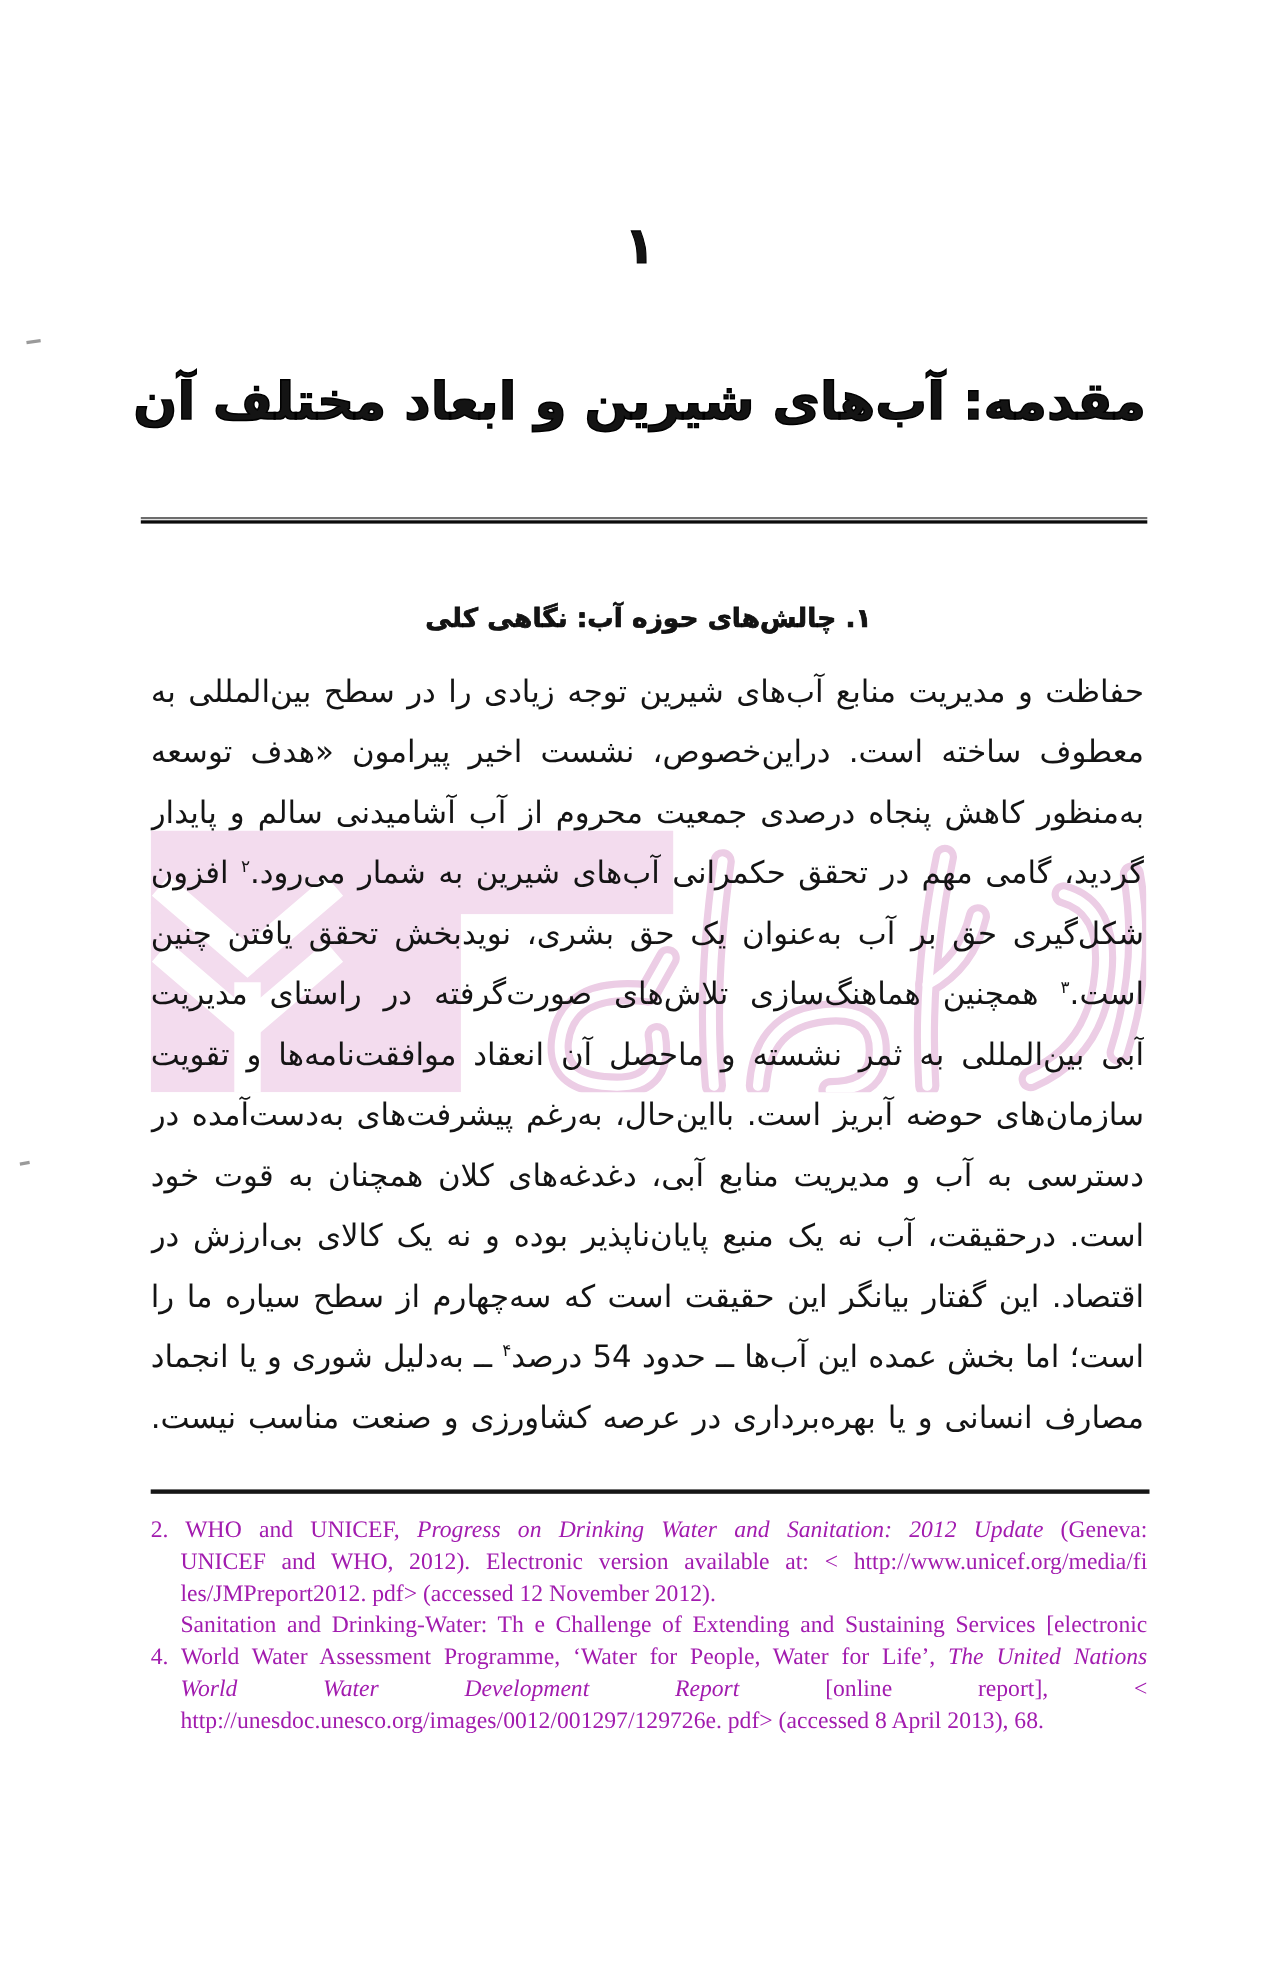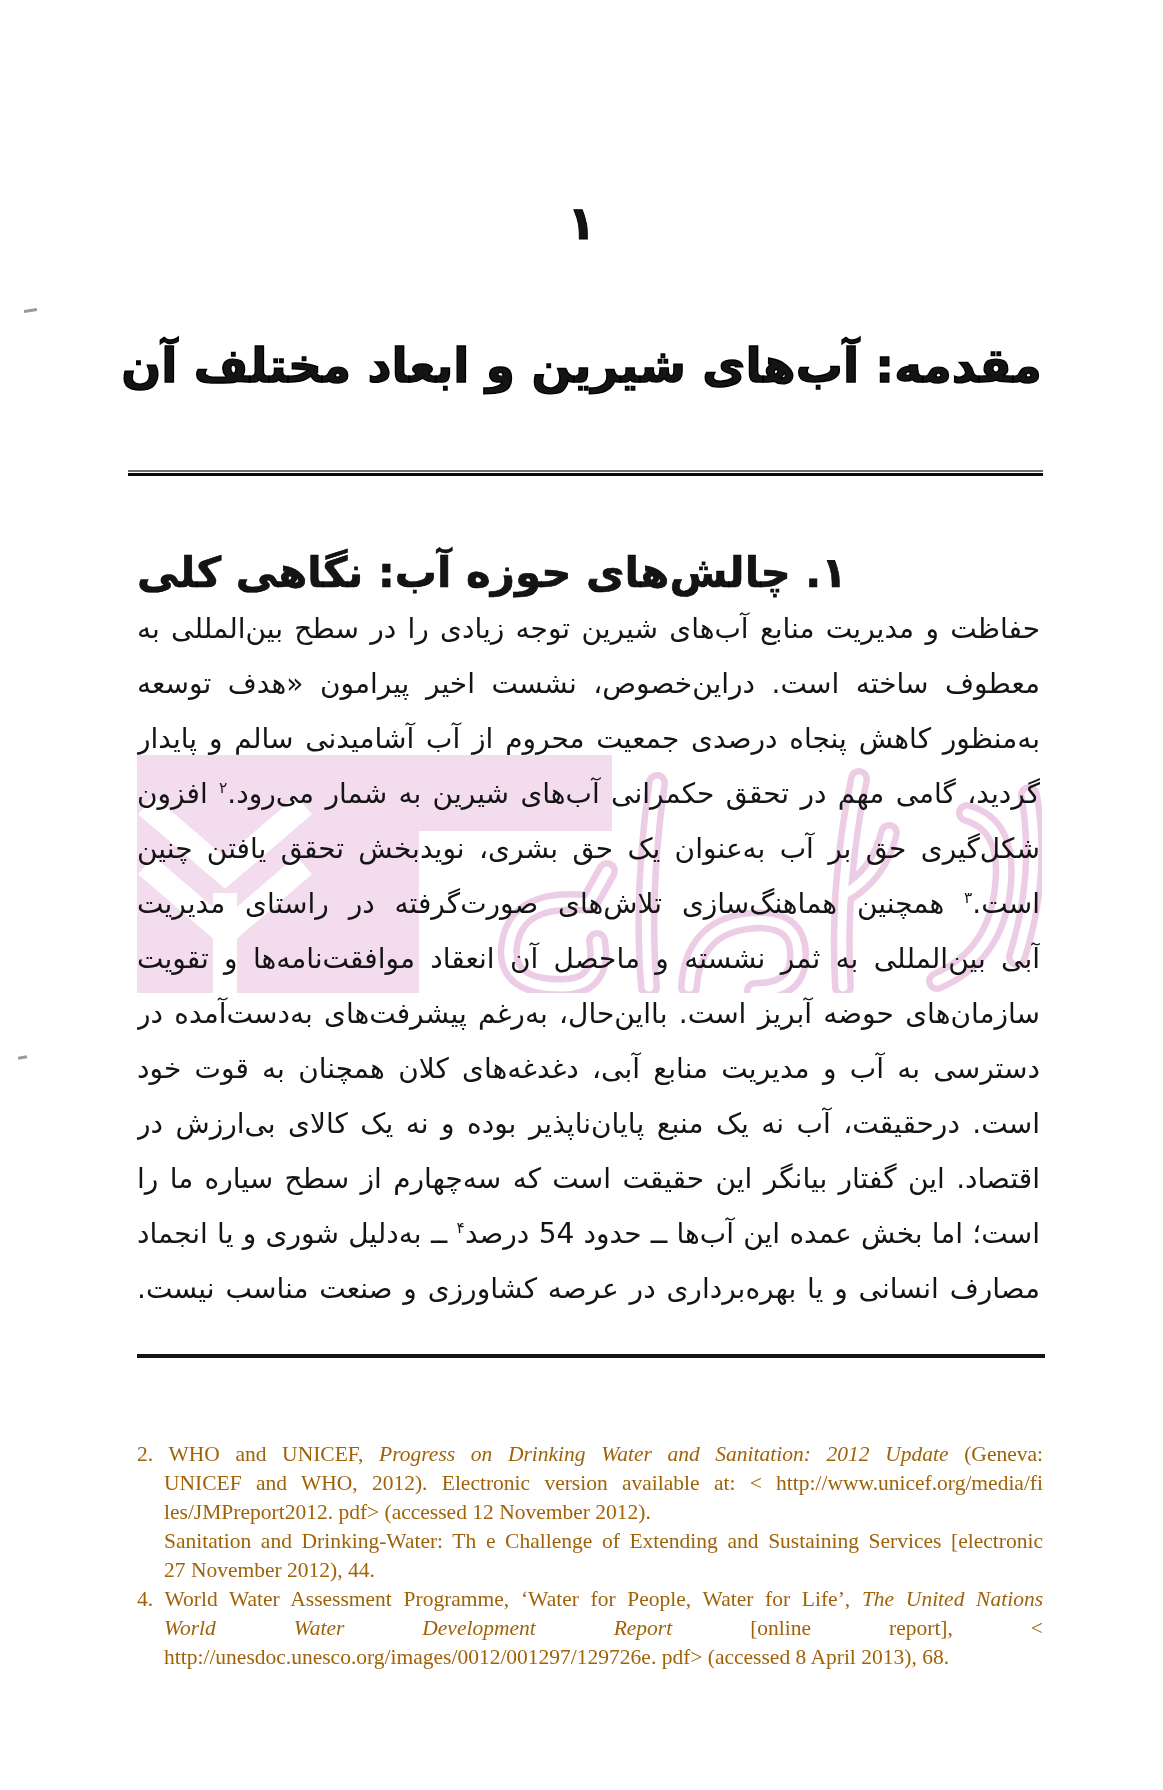--- a/index.html
+++ b/index.html
@@ -30,37 +30,37 @@
     direction:rtl;text-align:center;
     font-size:47px;font-weight:bold;letter-spacing:0;
     -webkit-text-stroke:1.4px #000;
   }
   .title-rule{position:absolute;left:128px;top:470px;width:915px;}
   .title-rule .r1{height:2px;background:#6d6d6d;}
   .title-rule .r2{height:3px;background:#0b0b0b;margin-top:1px;}
   
   .section-heading{
     position:absolute;top:548px;right:121px;left:137px;
-    direction:rtl;text-align:left;
-    font-size:42px;font-weight:bold;
+    direction:rtl;text-align:center;
+    font-size:24px;font-weight:bold;
     -webkit-text-stroke:0.6px #000;
   }
   
   .body-text{position:absolute;top:601px;left:137px;width:903px;}
   .body-line{
     direction:rtl;
     text-align:justify;text-align-last:justify;
     height:55px;line-height:55px;overflow:hidden;
     font-size:28px;white-space:normal;
   }
   .body-line.last{text-align-last:right;}
   .body-line sup{font-size:0.55em;line-height:0;}
   
   .footnote-rule{position:absolute;left:137px;top:1354px;width:908px;height:4px;background:#161616;}
-  .footnotes{position:absolute;left:137px;top:1440px;width:906px;color:#a16207;}
+  .footnotes{position:absolute;left:137px;top:1376px;width:906px;color:#a21caf;}
   .fn-line{
     font-family:"Liberation Serif",serif;
     font-size:21.5px;height:29px;line-height:29px;overflow:hidden;
     text-align:justify;text-align-last:justify;
   }
   .fn-line.indent{padding-left:27px;}
   .fn-line.last{text-align-last:left;}
   .fn-line .it{font-style:italic;}
   
   .page-number{
@@ -144,21 +144,20 @@
         <div class="body-line last"><span>مصارف انسانی و یا بهره‌برداری در عرصه کشاورزی و صنعت مناسب نیست. منابع آب</span></div>
       </div>
 
     <div class="footnote-rule"></div>
 
     <div class="footnotes" dir="ltr">
         <div class="fn-line"><span>2. WHO and UNICEF, </span><span class="it">Progress on Drinking Water and Sanitation: 2012 Update</span><span> (Geneva:</span></div>
         <div class="fn-line indent"><span>UNICEF and WHO, 2012). Electronic version available at: &lt; http://www.unicef.org/media/fi</span></div>
         <div class="fn-line indent last"><span>les/JMPreport2012. pdf&gt; (accessed 12 November 2012).</span></div>
         <div class="fn-line indent"><span>Sanitation and Drinking-Water: Th e Challenge of Extending and Sustaining Services [electronic</span></div>
-        <div class="fn-line indent last"><span>27 November 2012), 44.</span></div>
         <div class="fn-line"><span>4. World Water Assessment Programme, ‘Water for People, Water for Life’, </span><span class="it">The United Nations</span></div>
         <div class="fn-line indent"><span class="it">World Water Development Report</span><span> [online report], &lt;</span></div>
         <div class="fn-line indent last"><span>http://unesdoc.unesco.org/images/0012/001297/129726e. pdf&gt; (accessed 8 April 2013), 68.</span></div>
       </div>
 
     <div class="page-number">۱۱</div>
 
     <div class="artifact a1"></div>
     <div class="artifact a2"></div>
   </div>

